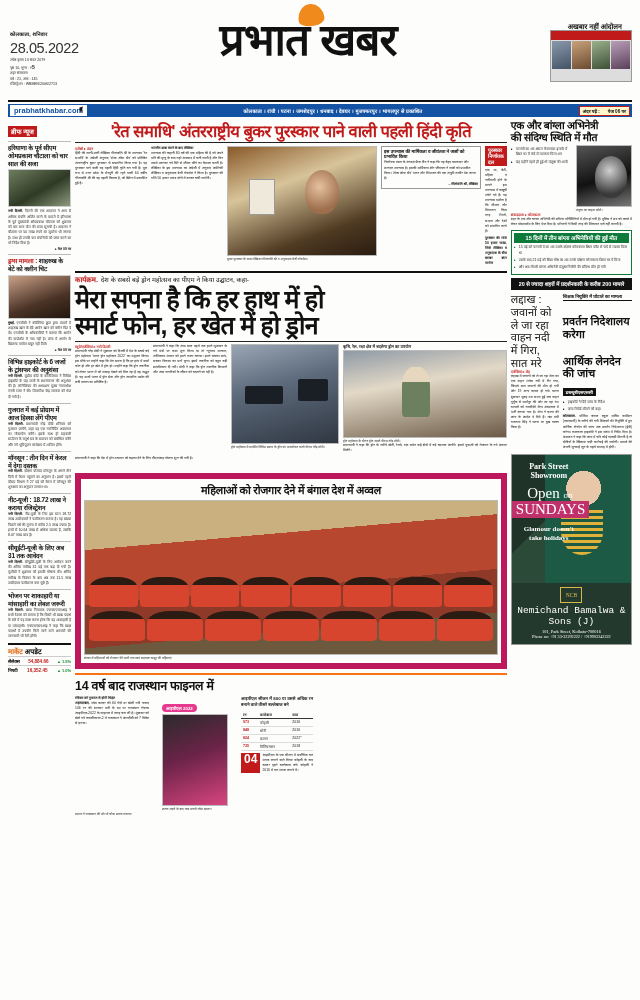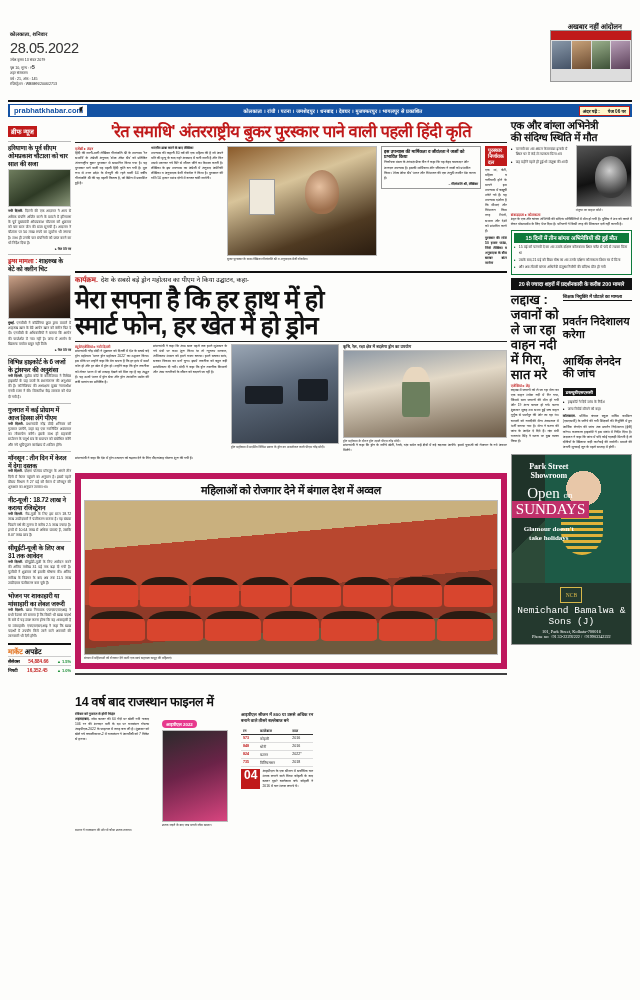--- a/index.html
+++ b/index.html
@@ -283,21 +283,21 @@
   .ad-logo {
     width: 22px; height: 16px; border: 1px solid #d8b84a; color: #d8b84a;
     font-size: 5.5px; display: flex; align-items: center; justify-content: center;
     margin: 0 auto 2px auto; font-family:"Liberation Serif",serif;
   }
   .ad-brand { font-size: 9.5px; font-family:Liberation Mono, monospace; }
   .ad-addr { font-size: 4.4px; margin-top: 2px; font-family:"Liberation Serif",serif; }
   .ad-ph { font-size: 4.2px; font-family:"Liberation Serif",serif; }
 
   
-  .lad-head { font-size: 13px; font-weight: bold; line-height: 1.15; color: #111; }
+  .lad-head { font-size: 11px; font-weight: normal; line-height: 1.15; color: #111; }
 </style>
 </head>
 <body>
 
 <div id="page">
 
   <div class="masthead">
 
     <div class="mh-date">
       <div class="mh-city">कोलकाता, शनिवार</div>
@@ -306,20 +306,24 @@
         <div>ज्येष्ठ कृष्ण 13 संवत 2079</div>
         <div>
           <span>पृष्ठ 10, मूल्य : ₹</span><b>5</b>
         </div>
         <div>शहर संस्करण</div>
         <div>वर्ष : 21, अंक : 145</div>
         <div>रजिस्ट्रेशन : WBBEN/2006/2713</div>
       </div>
     </div>
 
+    <div class="mh-logo">
+      <div class="mh-flame"></div>
+      <div class="mh-logo-main">प्रभात खबर</div>
+    </div>
 
     <div class="mh-tag">अखबार नहीं आंदोलन</div>
 
     <div class="mh-thumb">
       <div class="tstrip"></div>
       <div class="tgrid">
         <div style="background:linear-gradient(160deg,#8a99aa,#445266)"></div>
         <div style="background:linear-gradient(160deg,#c8a27a,#6a4a30)"></div>
         <div style="background:linear-gradient(160deg,#9bb08c,#3d5036)"></div>
         <div style="background:linear-gradient(160deg,#b9a0b8,#5a3f58)"></div>
@@ -497,21 +501,21 @@
               <span></span>
               <span></span>
               <span></span>
               <span></span>
               <span></span>
           </div>
         </div>
         <div class="ts-cap">बंगाल में महिलाओं को रोजगार देने वाली एक स्वयं सहायता समूह की महिलाएं।</div>
       </div>
 
-      <div style="margin-top:4px;border-top:2px solid #404040;padding-top:18px">
+      <div style="margin-top:4px;border-top:2px solid #f97316;padding-top:2px">
         <div class="sports-head">14 वर्ष बाद राजस्थान फाइनल में</div>
         <div style="display:flex;gap:13px;margin-top:2px">
           <div style="width:74px">
             <div class="body-txt" style="font-weight:bold">रविवार को गुजरात से होगी भिड़ंत</div>
             <div class="body-txt"><b>अहमदाबाद.</b> <span>जोस बटलर की 60 गेंदों पर खेली गयी नाबाद 106 रन की शानदार पारी के दम पर राजस्थान रॉयल्स आइपीएल-2022 के फाइनल में जगह बना ली है। शुक्रवार को खेले गये क्वालीफायर-2 में राजस्थान ने आरसीबी को 7 विकेट से हराया।</span></div>
           </div>
           <div style="width:66px">
             <div class="ipl-badge">आइपीएल 2022</div>
             <div class="cric-photo"></div>
             <div class="ts-cap">शतक जड़ने के बाद जश्न मनाते जोस बटलर।</div>

